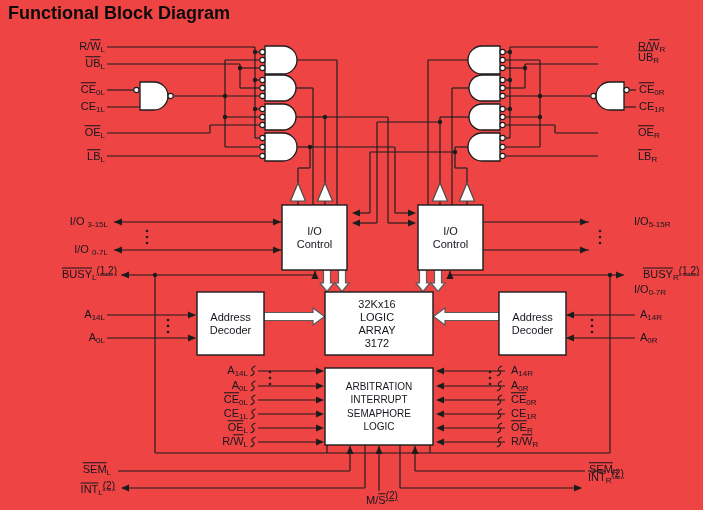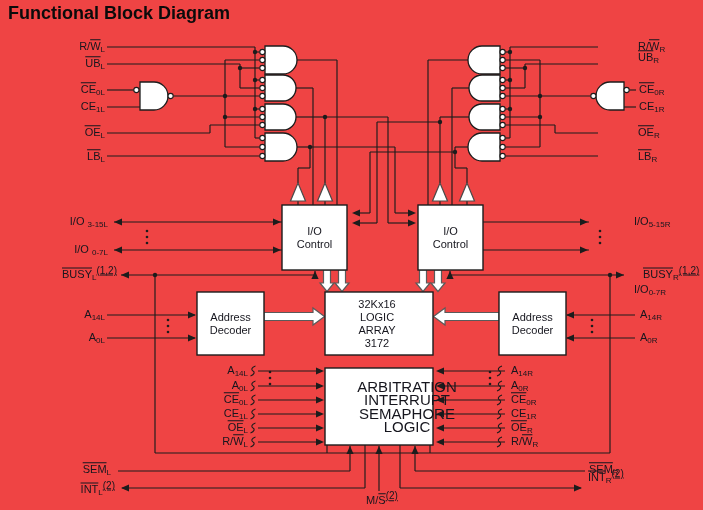--- a/index.html
+++ b/index.html
@@ -3,21 +3,21 @@
 <meta charset="utf-8">
 <style>
   html,body{margin:0;padding:0;background:#ffffff;}
   #stage{position:relative;width:703px;height:510px;background:#ef4444;overflow:hidden;
          font-family:"Liberation Sans", sans-serif;color:#141414;}
   #title{position:absolute;left:8px;top:3px;font-size:18px;font-weight:bold;color:#0b0b0b;
          letter-spacing:0px;}
   svg{position:absolute;left:0;top:0;}
   .blk{position:absolute;display:flex;flex-direction:column;align-items:center;justify-content:center;
        text-align:center;font-size:11px;line-height:13px;color:#16161e;pointer-events:none;}
-  .blk.small{font-size:15px;line-height:13.5px;padding-left:28px;}
+  .blk.small{font-size:10px;line-height:13.5px;}
   .sig{position:absolute;font-size:11px;white-space:nowrap;transform:translateY(-50%);color:#16161e;text-align:right;}
   .sig .o{text-decoration:overline;}
   .sig .sb{font-size:8px;vertical-align:-1.5px;}
   .sig .sp{font-size:10px;vertical-align:4.5px;text-decoration:underline;}
 </style>
 </head>
 <body>
 
 <div id="stage">
   <div id="title">Functional Block Diagram</div>

